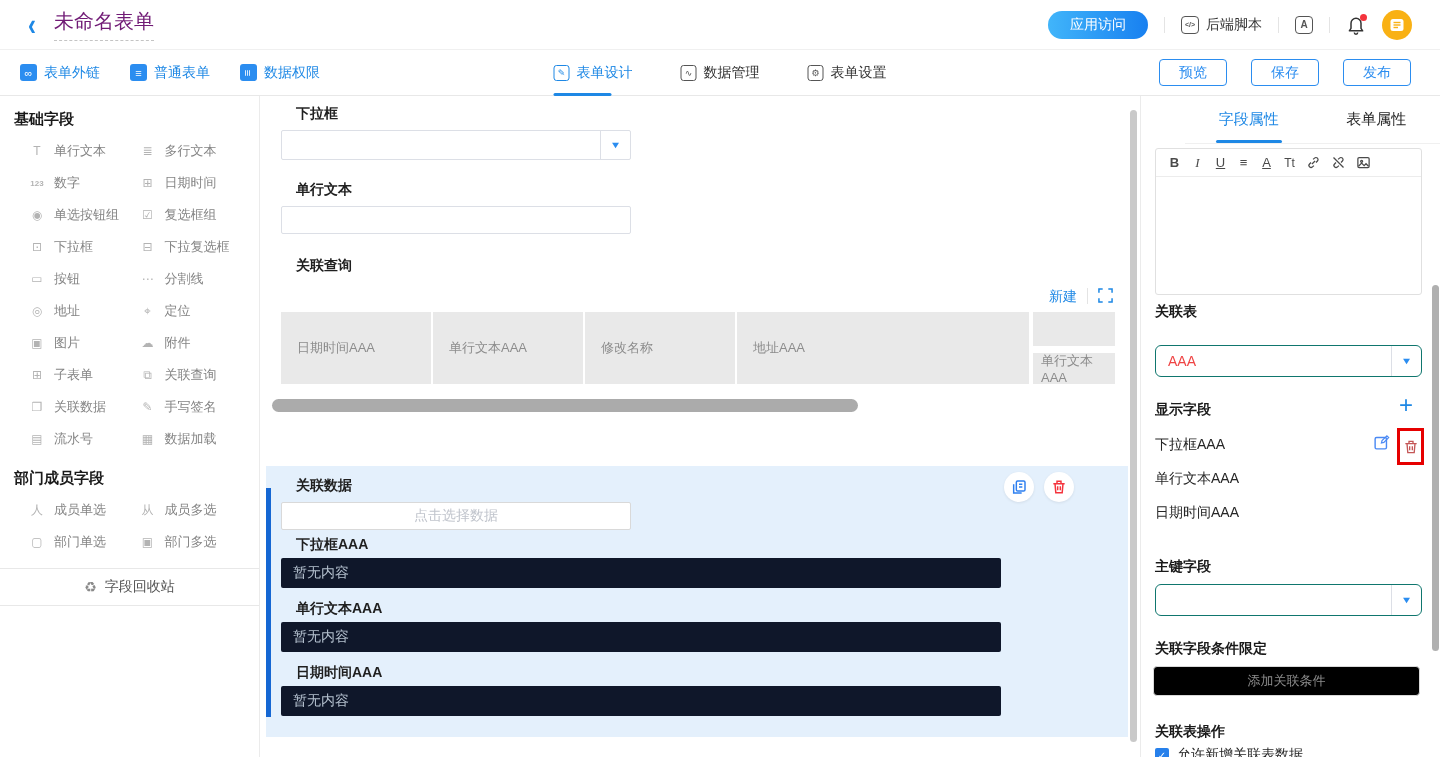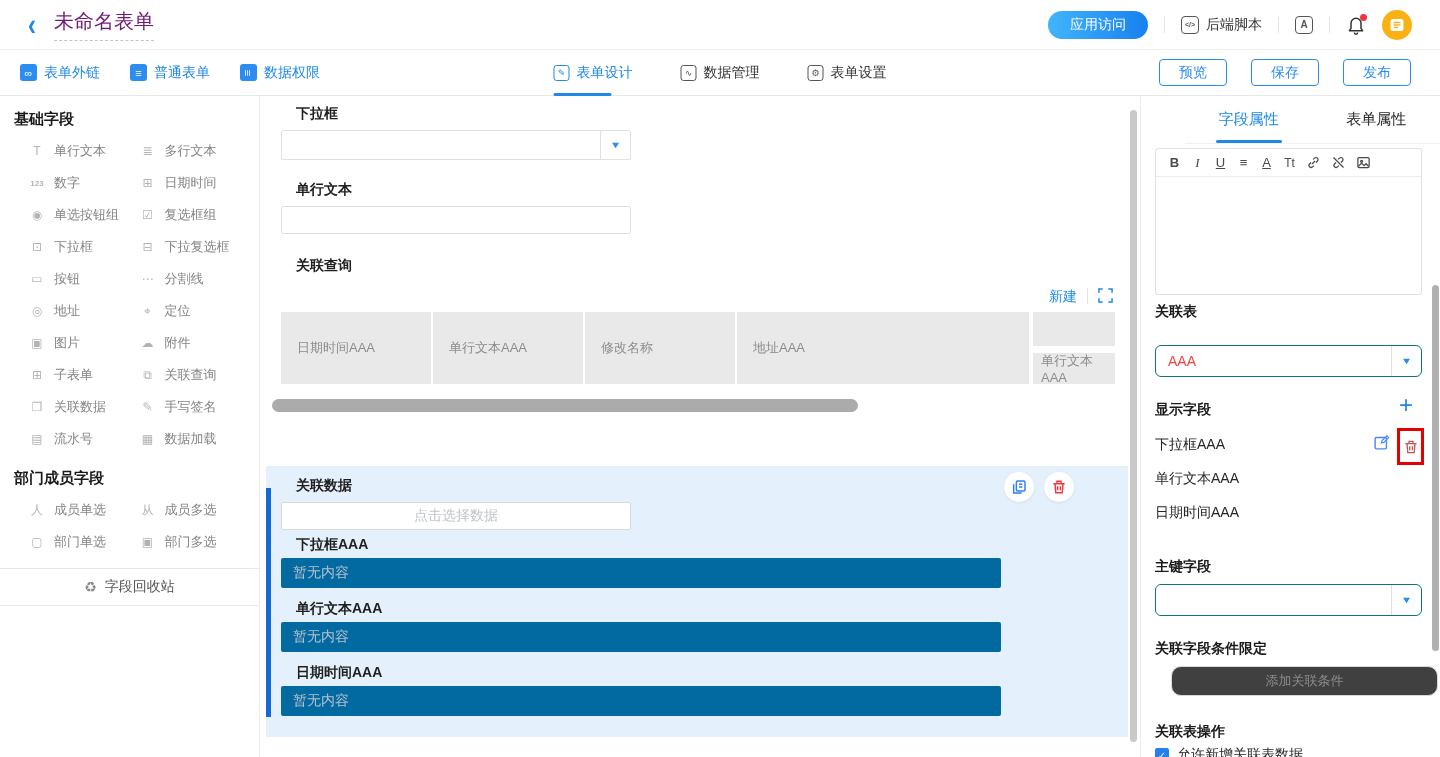--- a/index.html
+++ b/index.html
@@ -77,21 +77,21 @@
   .vscroll-canvas { position:absolute; right:3px; top:14px; width:7px; height:632px; background:#c9c9c9; border-radius:4px; cursor:pointer; }
 
   .sel-block { position:absolute; left:6px; top:370px; width:862px; height:271px; background:#e4f0fc; }
   .sel-bar { position:absolute; left:0; top:22px; width:5px; height:229px; background:#1567d3; }
   .blabel { position:absolute; font-size:14px; font-weight:bold; color:#1f1f1f; }
   .circle-btn { position:absolute; width:30px; height:30px; border-radius:50%; background:#fff; display:flex;
     align-items:center; justify-content:center; cursor:pointer; box-shadow:0 1px 3px rgba(0,0,0,0.08); }
   .circle-btn svg { width:16px; height:16px; }
   .picker { position:absolute; left:15px; top:36px; width:350px; height:28px; background:#fff; border:1px solid #d9d9d9;
     border-radius:2px; display:flex; align-items:center; justify-content:center; font-size:14px; color:#c0c4cc; cursor:pointer; }
-  .preview-input { position:absolute; left:15px; width:720px; height:30px; background:#0369a1; border-radius:2px;
+  .preview-input { position:absolute; left:15px; width:720px; height:30px; background:#0f172a; border-radius:2px;
     display:flex; align-items:center; padding-left:12px; font-size:14px; color:#b4c0ce; }
 
   
   .props { position:absolute; left:1140px; top:96px; width:300px; height:661px; background:#fff; border-left:1px solid #ebebeb; overflow:hidden;padding-left:44px; }
   .p-tabs { display:flex; height:48px; border-bottom:1px solid #f0f0f0; }
   .p-tab { flex:1; display:flex; align-items:center; justify-content:center; font-size:15px; color:#262626; cursor:pointer; position:relative; }
   .p-tab.active { color:#1e88e5; }
   .p-tab.active::after { content:""; position:absolute; bottom:0; left:50%; transform:translateX(-50%); width:66px; height:3px; background:#1e88e5; border-radius:2px; }
   .rt-box { position:absolute; left:14px; top:52px; width:267px; height:147px; border:1px solid #e0e0e0; border-radius:3px; }
   .rt-toolbar { height:28px; border-bottom:1px solid #ececec; display:flex; align-items:center; padding:0 12px; gap:10px; color:#4a4a4a; }
@@ -106,22 +106,22 @@
   .p-select { position:absolute; left:14px; width:267px; height:32px; border:1px solid #0f766e; border-radius:6px;
     background:#fff; font-size:14px; color:#ef4444; display:flex; align-items:center; padding-left:12px; }
   .plus-btn { position:absolute; left:258px; top:297px; font-size:24px; color:#1e88e5; cursor:pointer; line-height:1; font-weight:300; }
   .df-item { position:absolute; left:14px; font-size:14px; color:#262626; }
   .edit-icon { position:absolute; left:232px; top:338px; width:17px; height:17px; color:#4a89f4; cursor:pointer; }
   .edit-icon svg { width:17px; height:17px; }
   .red-annot { position:absolute; left:256px; top:332px; width:27px; height:37px; border:3px solid #e60000;
     display:flex; align-items:center; justify-content:center; }
   .trash-sm { width:16px; height:16px; color:#c45656; cursor:pointer; }
   .trash-sm svg { width:16px; height:16px; }
-  .cond-btn { position:absolute; left:30px; top:570px; width:267px; height:30px; border:1px solid #d9d9d9; border-radius:10px;
-    background:#404040; color:#8c8c8c; font-size:13px; display:flex; align-items:center; justify-content:center; cursor:pointer; }
+  .cond-btn { position:absolute; left:12px; top:570px; width:267px; height:30px; border:1px solid #d9d9d9; border-radius:4px;
+    background:#000000; color:#8c8c8c; font-size:13px; display:flex; align-items:center; justify-content:center; cursor:pointer; }
   .chk-row { position:absolute; left:14px; top:650px; display:flex; align-items:center; gap:8px; font-size:14px; color:#262626; }
   .chk { width:14px; height:14px; background:#2680eb; border-radius:2px; display:flex; align-items:center; justify-content:center; cursor:pointer; }
   .chk::after { content:"✓"; color:#fff; font-size:10px; font-weight:bold; }
   .vscroll-props { position:absolute; right:1px; top:189px; width:7px; height:366px; background:#b0b0b0; border-radius:4px; cursor:pointer; }
 </style>
 </head>
 <body>
 
 <div class="topbar">
   <span class="back">‹</span>

